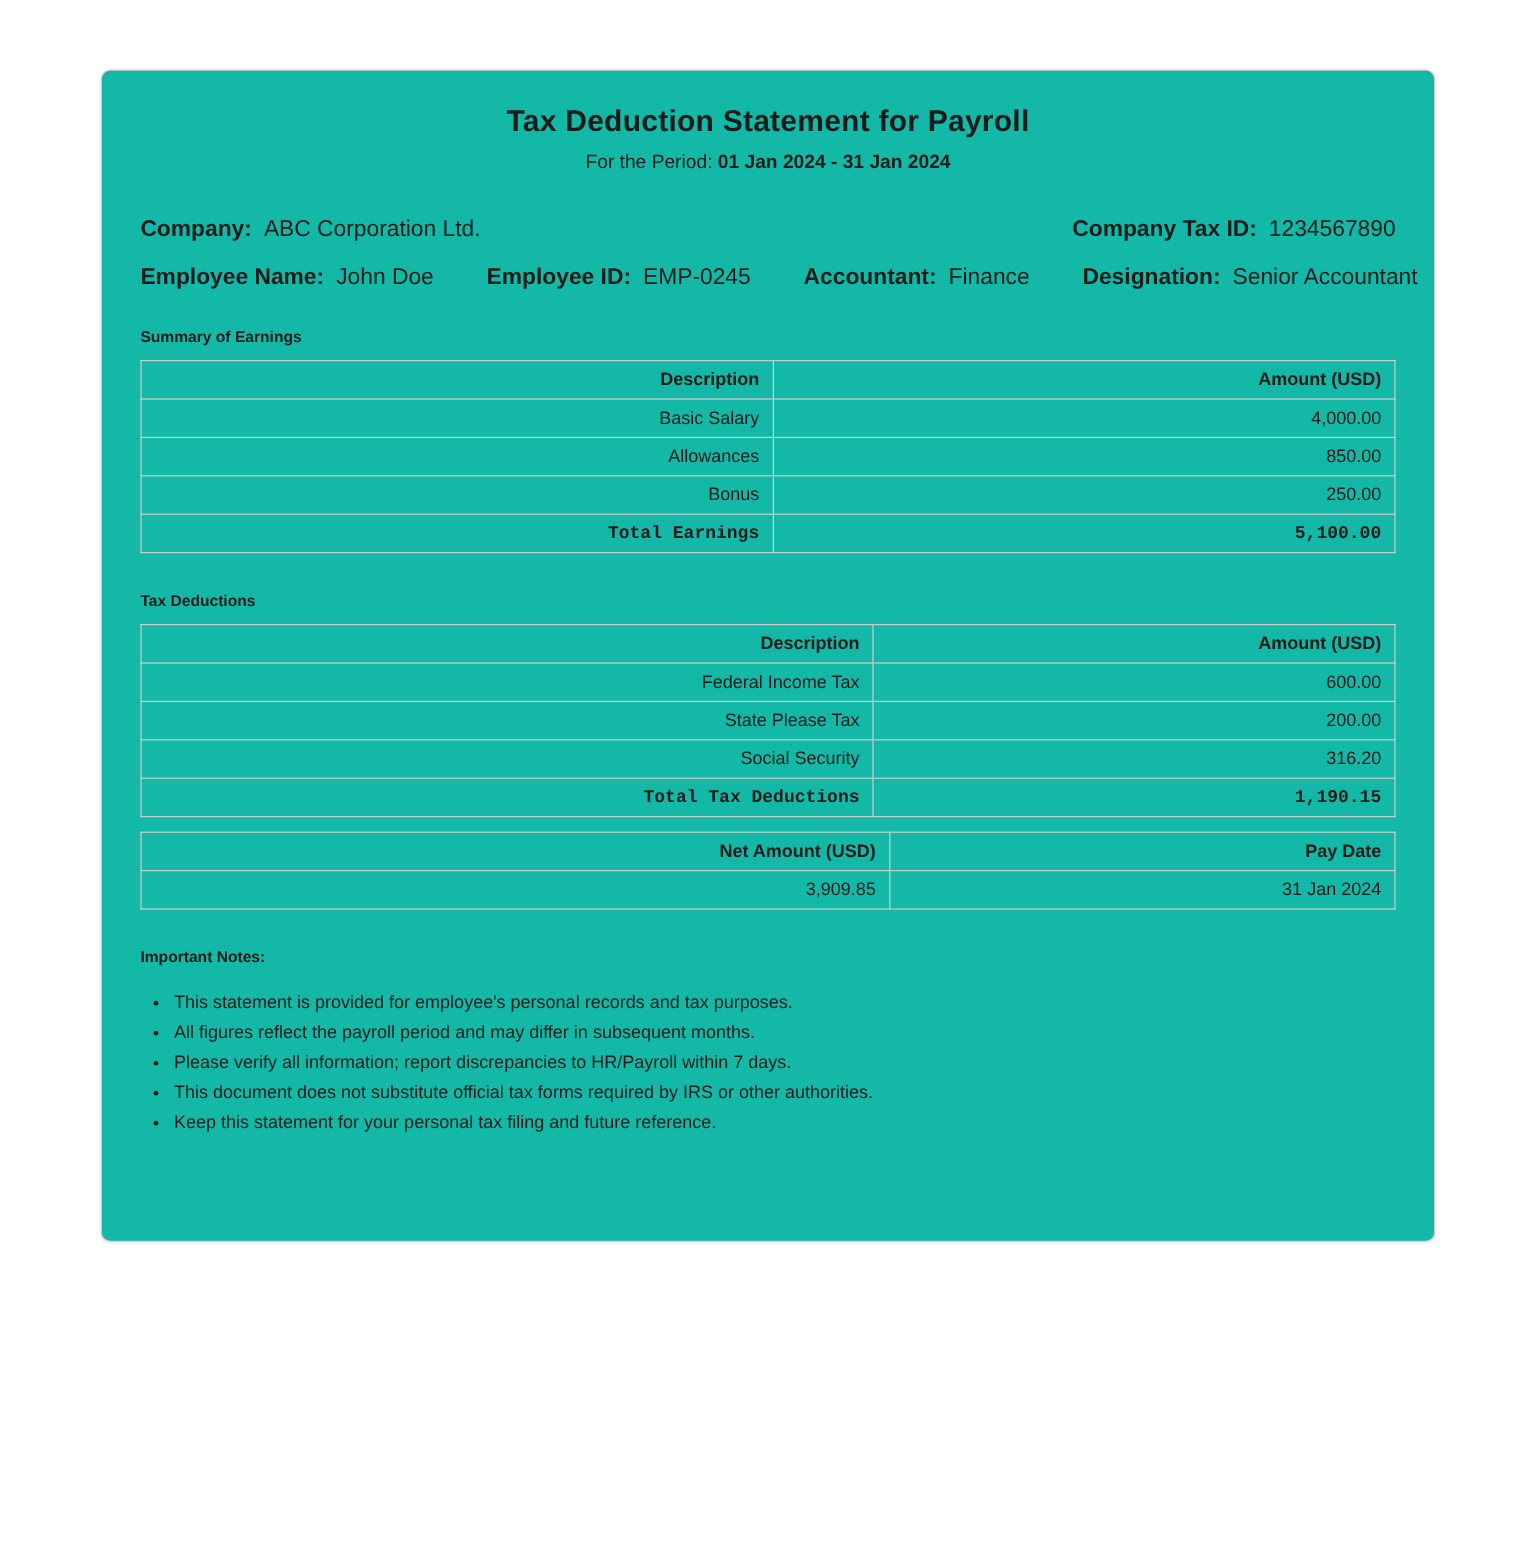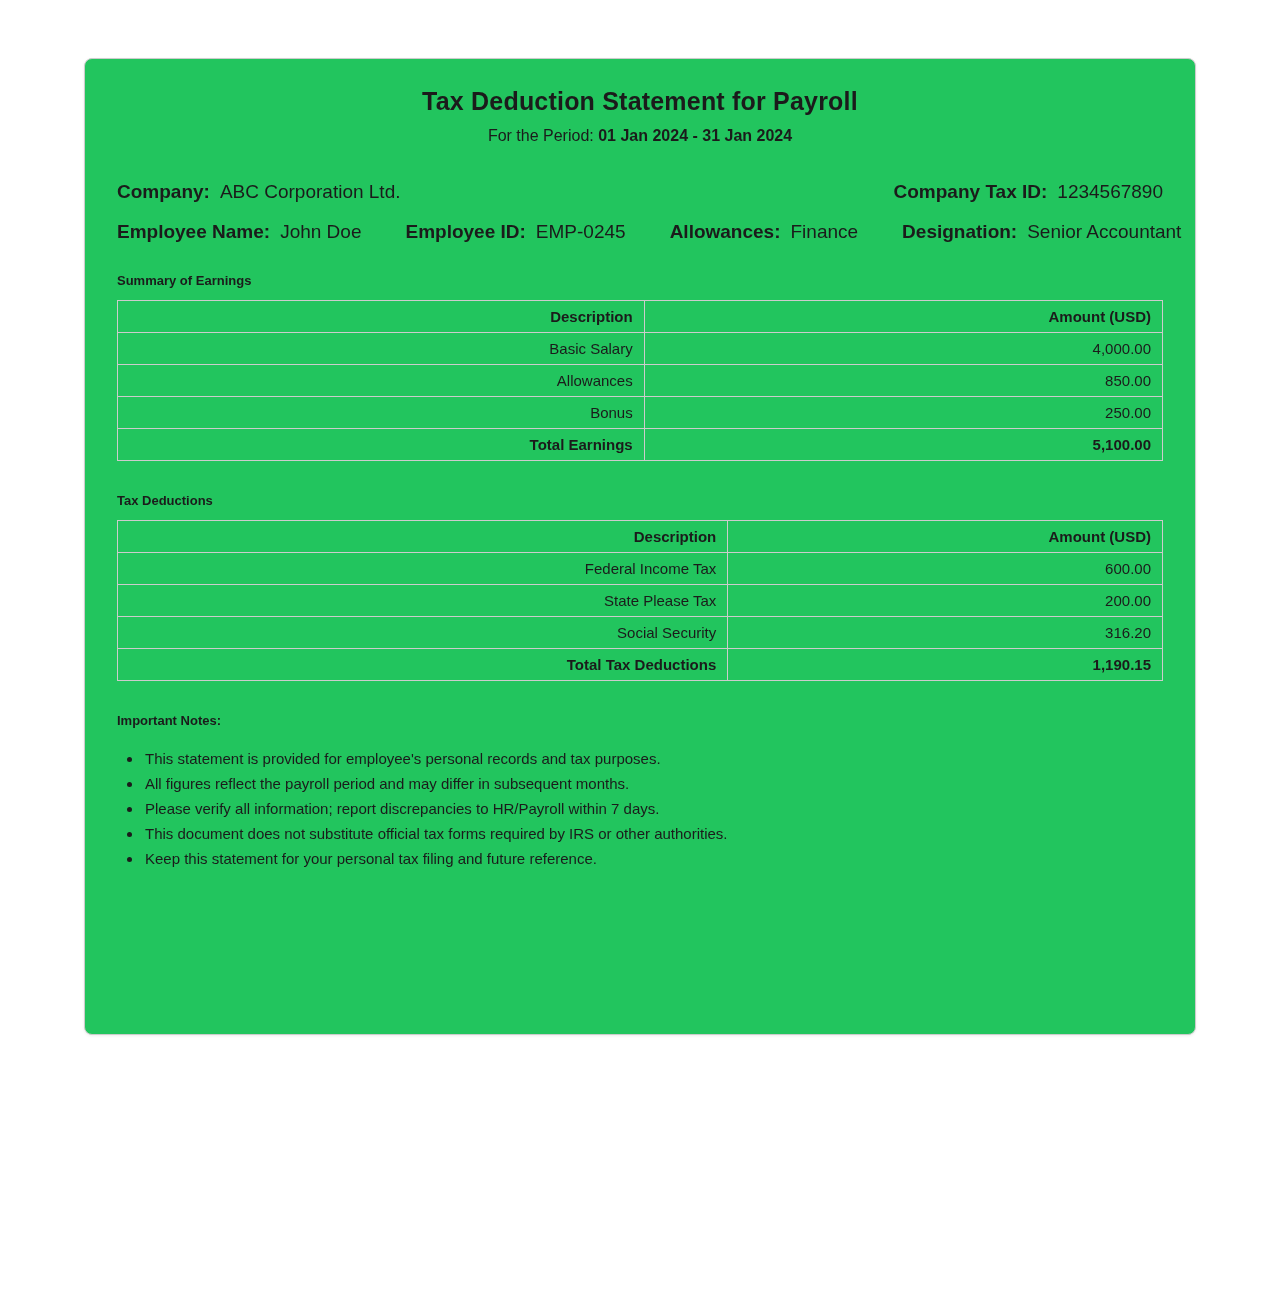--- a/index.html
+++ b/index.html
@@ -11,21 +11,21 @@
     font-family: "Liberation Sans", sans-serif;
     color: #1b1b1b;
     position: relative;
   }
   .card {
     position: absolute;
     left: 84px;
     top: 58px;
     width: 1112px;
     min-height: 977px;
-    background: #22c55e;
+    background: #14b8a6;
     border: 1px solid #cccccc;
     border-radius: 8px;
     box-shadow: 0 1px 3px rgba(0,0,0,0.07);
     padding: 28px 32px 46px 32px;
   }
   .doc-title {
     margin: 0;
     font-size: 25px;
     font-weight: bold;
     text-align: center;
@@ -65,21 +65,21 @@
   }
   th, td {
     border: 1px solid #cccccc;
     padding: 7px 11px;
     font-size: 15px;
     text-align: right;
     font-weight: normal;
     overflow: hidden;
   }
   th { font-weight: bold; }
-  tr.total-row td { font-weight: bold; }
+  tr.total-row td { font-weight: bold; font-family: Liberation Mono, monospace; }
 
   .t-earnings   col.c1 { width: 50.4%; }
   .t-deductions col.c1 { width: 58.4%; }
   .t-netpay     col.c1 { width: 59.7%; }
 
   .notes-list {
     margin: 18px 0 0 0;
     padding-left: 26px;
     font-size: 15px;
     line-height: 25px;
@@ -108,21 +108,21 @@
   </div>
 
   <div class="info-row info-row-2">
     <div class="pair">
       <span class="lbl">Employee Name:</span><span class="val">John Doe</span>
     </div>
     <div class="pair">
       <span class="lbl">Employee ID:</span><span class="val">EMP-0245</span>
     </div>
     <div class="pair">
-      <span class="lbl">Allowances:</span><span class="val">Finance</span>
+      <span class="lbl">Accountant:</span><span class="val">Finance</span>
     </div>
     <div class="pair">
       <span class="lbl">Designation:</span><span class="val">Senior Accountant</span>
     </div>
   </div>
 
   <h2 class="section-heading first">Summary of Earnings</h2>
   <table class="t-earnings">
     <colgroup>
         <col class="c1">
@@ -179,20 +179,38 @@
         <td>Social Security</td>
         <td>316.20</td>
       </tr>
       <tr class="total-row">
         <td>Total Tax Deductions</td>
         <td>1,190.15</td>
       </tr>
     </tbody>
   </table>
 
+  <table class="t-netpay">
+    <colgroup>
+        <col class="c1">
+        <col class="c2">
+      </colgroup>
+    <thead>
+      <tr>
+        <th>Net Amount (USD)</th>
+        <th>Pay Date</th>
+      </tr>
+    </thead>
+    <tbody>
+      <tr>
+        <td>3,909.85</td>
+        <td>31 Jan 2024</td>
+      </tr>
+    </tbody>
+  </table>
 
   <h2 class="section-heading">Important Notes:</h2>
   <ul class="notes-list">
     <li>This statement is provided for employee's personal records and tax purposes.</li>
     <li>All figures reflect the payroll period and may differ in subsequent months.</li>
     <li>Please verify all information; report discrepancies to HR/Payroll within 7 days.</li>
     <li>This document does not substitute official tax forms required by IRS or other authorities.</li>
     <li>Keep this statement for your personal tax filing and future reference.</li>
   </ul>
 

